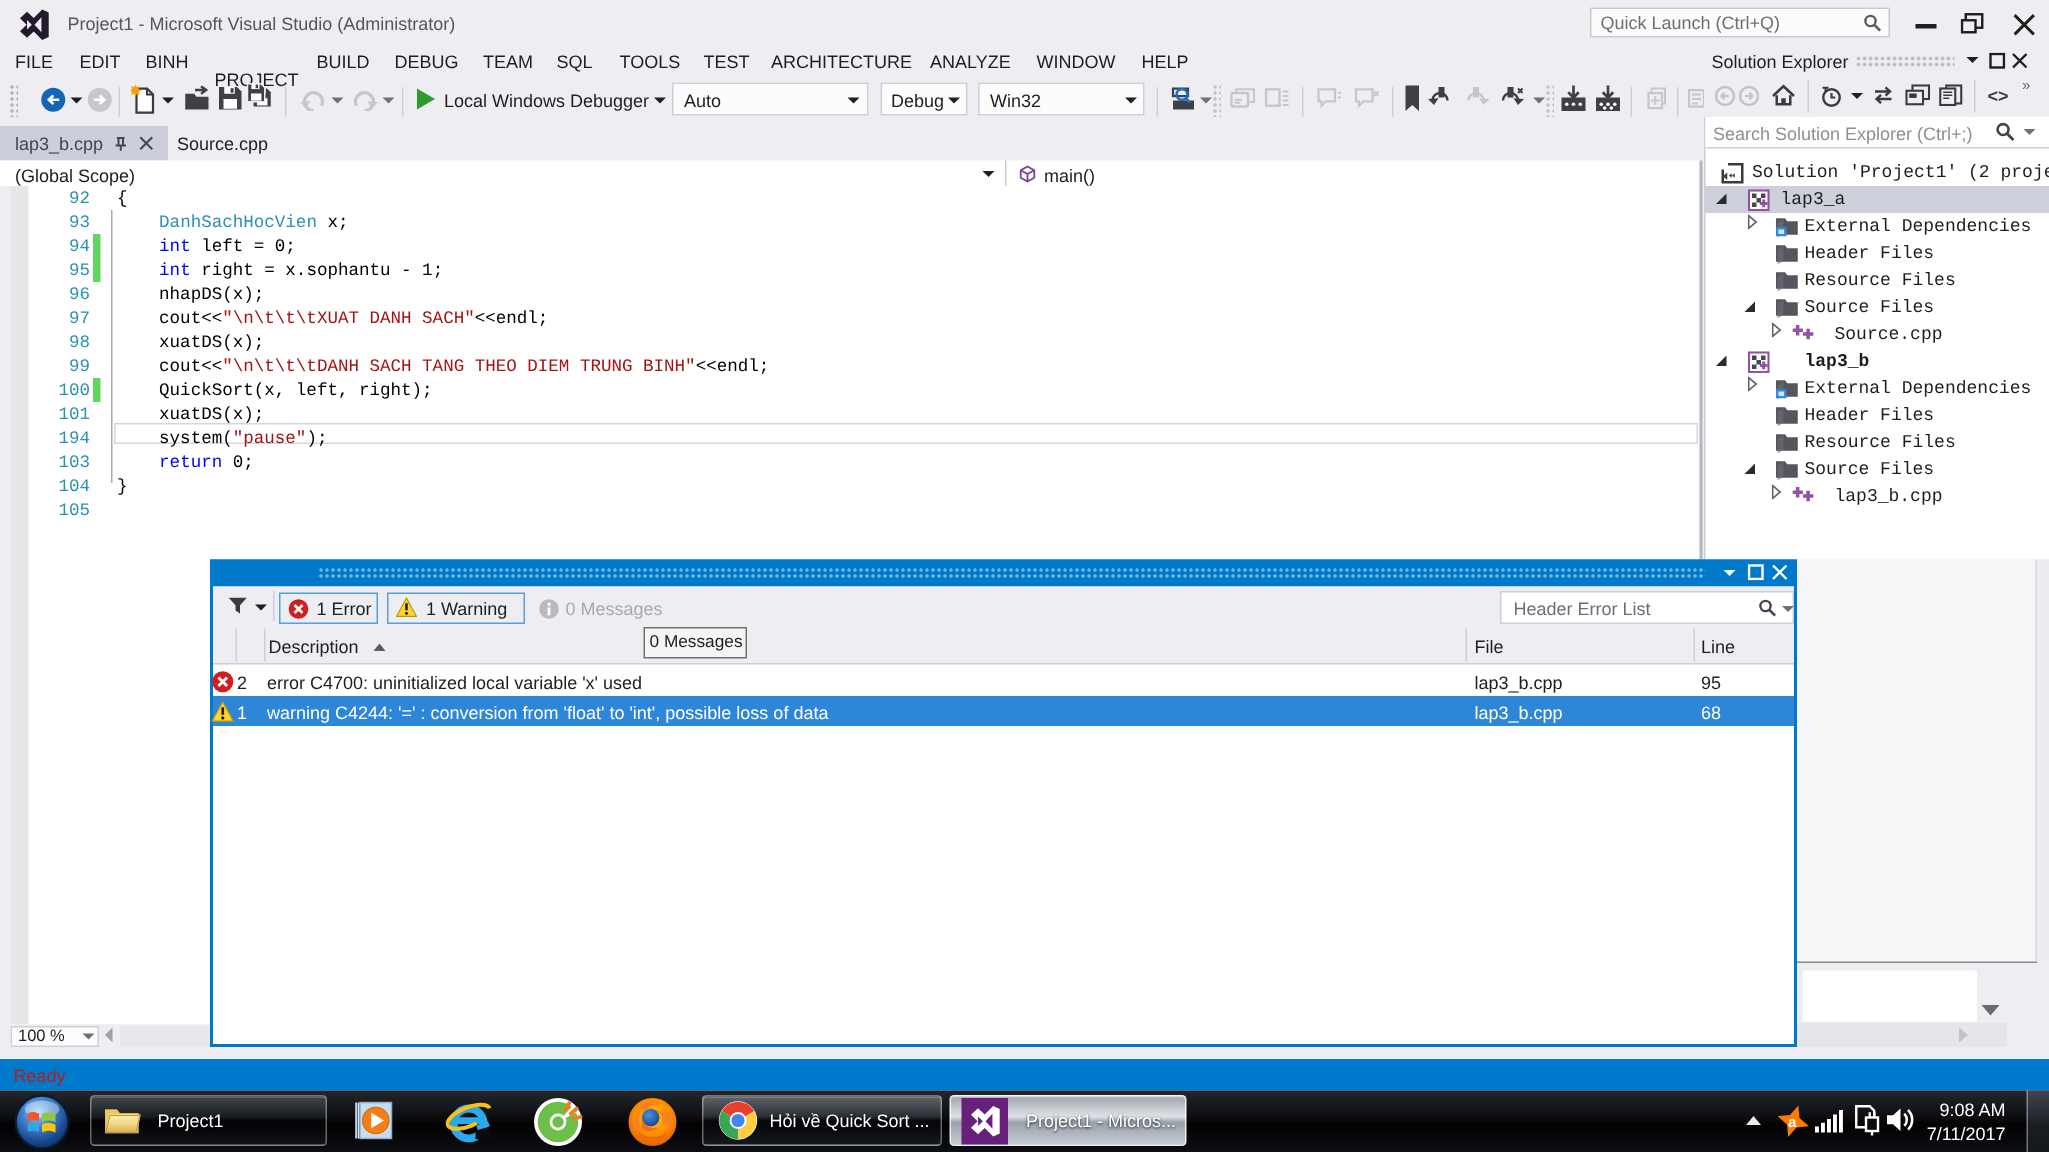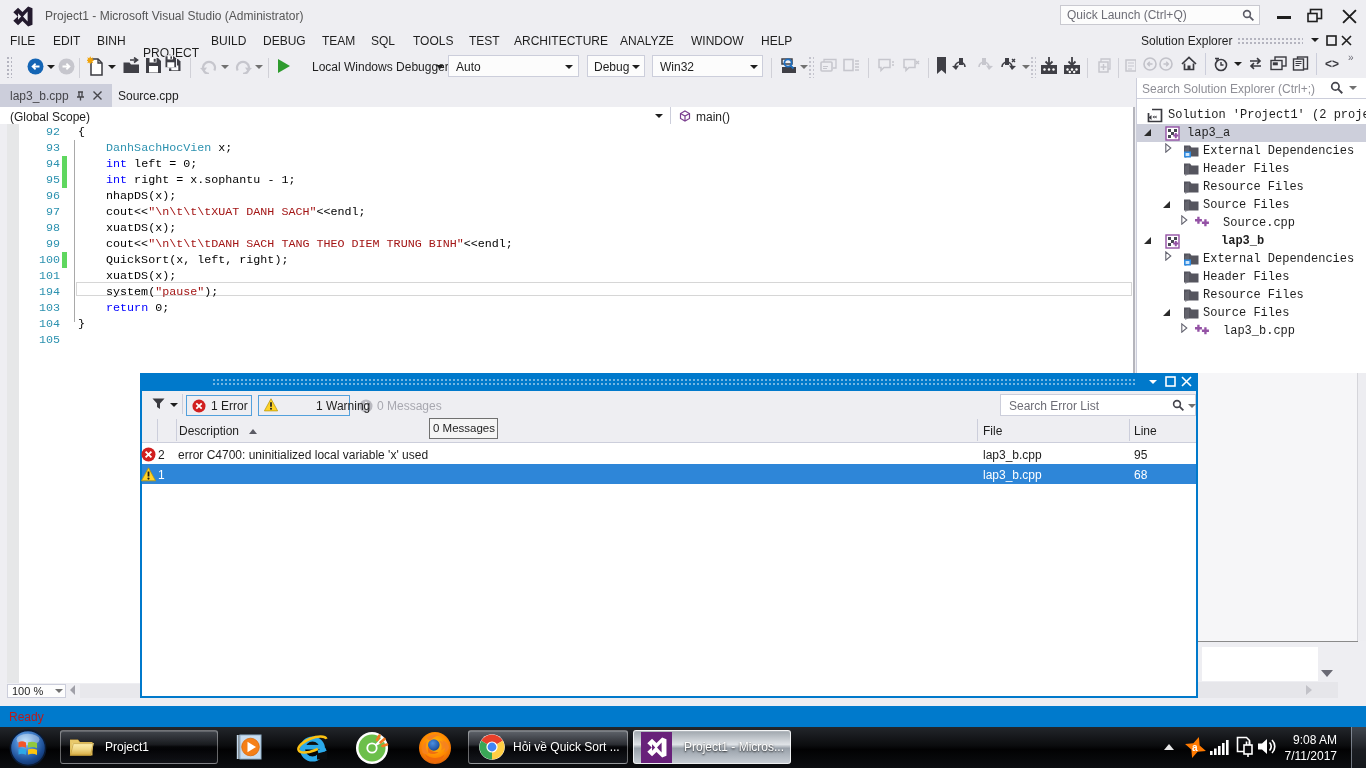--- a/index.html
+++ b/index.html
@@ -111,21 +111,21 @@
       <path d="M1,9 L5,13 L8,8.5 Z" fill="#c6c6cd" transform="translate(-1,1)"></path>
     </svg>
 <div class="gcaret" style="left:221px;top:65px;"></div>
 <svg class="ab" style="left:234px;top:58px;" width="18" height="16" viewBox="0 0 18 16">
       <path d="M15,13 a6,6 0 1 0 -6,2" fill="none" stroke="#c6c6cd" stroke-width="2.2" transform="rotate(50 9 8)"></path>
       <path d="M17,9 L13,13 L10,8.5 Z" fill="#c6c6cd" transform="translate(1,1)"></path>
     </svg>
 <div class="gcaret" style="left:255px;top:65px;"></div>
 <div class="sep" style="left:268px;"></div>
 <div class="ab" style="left:278px;top:59px;width:0;height:0;border-top:7px solid transparent;border-bottom:7px solid transparent;border-left:12px solid #2e9b2e;"></div>
-<div class="ab" style="left:296px;top:60px;margin-left:16px;">Local Windows Debugger</div>
+<div class="ab" style="left:296px;top:60px;">Local Windows Debugger</div>
 <div class="caret" style="left:436px;top:65px;"></div>
 <div class="ab" style="left:448px;top:55px;width:131px;height:22px;background:#fcfcfc;border:1px solid #cccedb;box-sizing:border-box;"></div>
 <div class="ab" style="left:456px;top:60px;">Auto</div>
 <div class="caret" style="left:565px;top:65px;"></div>
 <div class="ab" style="left:587px;top:55px;width:58px;height:22px;background:#fcfcfc;border:1px solid #cccedb;box-sizing:border-box;"></div>
 <div class="ab" style="left:594px;top:60px;">Debug</div>
 <div class="caret" style="left:632px;top:65px;"></div>
 <div class="ab" style="left:652px;top:55px;width:111px;height:22px;background:#fcfcfc;border:1px solid #cccedb;box-sizing:border-box;"></div>
 <div class="ab" style="left:660px;top:60px;">Win32</div>
 <div class="caret" style="left:750px;top:65px;"></div>
@@ -384,21 +384,21 @@
         <path d="M2.5,0.8 h2.6 v2.6 h2.6 v2.6 h-2.6 v2.6 h-2.6 v-2.6 h-2.6 v-2.6 h2.6 Z" fill="#9452a5" transform="translate(7,2.5) scale(0.9)"></path>
       </svg>
  <div class="tl" style="left:87px;top:117px;">Source.cpp</div>
 
  <div class="exp" style="left:8px;top:138px;"></div>
  <svg class="ab" style="left:29px;top:135px;" width="15" height="15" viewBox="0 0 15 15">
         <rect x="1" y="1" width="13" height="13" fill="#fff" stroke="#9452a5" stroke-width="1.4"></rect>
         <path d="M3,3 h3 v3 h-3 Z M9,3 h3 v3 h-3 Z M6,6 h3 v3 h-3 Z M3,9 h3 v3 h-3 Z" fill="#474752"></path>
         <path d="M9.2,8.2 h2 v1.6 h1.6 v2 h-1.6 v1.6 h-2 v-1.6 h-1.6 v-2 h1.6 Z" fill="#9452a5" transform="translate(0.6,-1.2)"></path>
       </svg>
- <div class="tl" style="left:65px;top:135px;font-weight:bold;padding-left:20px;">lap3_b</div>
+ <div class="tl" style="left:47px;top:135px;font-weight:bold;padding-left:20px;">lap3_b</div>
  <svg style="position:absolute;left:29px;top:152px;" width="7" height="10" viewBox="0 0 7 10">
         <path d="M0.8,0.8 L5.8,5 L0.8,9.2 Z" fill="#fff" stroke="#646470" stroke-width="1.1"></path>
       </svg>
  <svg class="ab" style="left:47px;top:153px;" width="17" height="14" viewBox="0 0 17 14">
         <path d="M1,1.5 h6 l1.5,2 h7 v9 h-14.5 Z" fill="#55555e"></path>
         <path d="M2,4.6 l4,-2.6 v10 l-4,2.2 Z" fill="#6e6e78" opacity="0.6"></path>
         <rect x="1" y="7.5" width="7" height="6" fill="#2f8ae0"></rect>
         <rect x="2.6" y="9" width="3.8" height="3" fill="#cfe6fa"></rect>
       </svg>
  <div class="tl" style="left:67px;top:153px;">External Dependencies</div>
@@ -466,25 +466,25 @@
       <path d="M7.5,0.8 L14.6,13.8 L0.4,13.8 Z" fill="#ffd328" stroke="#b8960a" stroke-width="0.8"></path>
       <path d="M7.5,4.5 L7.5,9.5" stroke="#1e1e1e" stroke-width="1.8"></path>
       <circle cx="7.5" cy="11.6" r="1.1" fill="#1e1e1e"></circle>
     </svg>
 <svg class="ab" style="left:359px;top:399px;" width="14" height="14" viewBox="0 0 15 15">
       <circle cx="7.5" cy="7.5" r="7" fill="#b9b9c0"></circle>
       <rect x="6.5" y="3" width="2" height="2.2" fill="#fff"></rect>
       <rect x="6.5" y="6.4" width="2" height="5.6" fill="#fff"></rect>
     </svg>
 <div class="ab" style="left:211px;top:399px;">1 Error</div>
-<div class="ab" style="left:284px;top:399px;margin-left:32px;">1 Warning</div>
+<div class="ab" style="left:284px;top:399px;">1 Warning</div>
 <div class="ab gray" style="left:377px;top:399px;">0 Messages</div>
 
 <div class="ab" style="left:1000px;top:394px;width:196px;height:22px;background:#fff;border:1px solid #cccedb;box-sizing:border-box;"></div>
-<div class="ab" style="left:1009px;top:399px;color:#6d6d76;">Search Error List</div>
+<div class="ab" style="left:1009px;top:399px;color:#6d6d76;">Header Error List</div>
 <svg class="ab" style="left:1172px;top:399px;" width="13" height="13" viewBox="0 0 13 13">
       <circle cx="5" cy="5" r="3.4" fill="none" stroke="#44444c" stroke-width="1.6"></circle>
       <line x1="7.6" y1="7.6" x2="11.4" y2="11.4" stroke="#44444c" stroke-width="1.8"></line>
     </svg>
 <div class="gcaret" style="left:1188px;top:404px;"></div>
 
 <div class="ab" style="left:142px;top:417px;width:1054px;height:26px;background:#eeeef2;border-bottom:1px solid #cccedb;box-sizing:border-box;"></div>
 <div class="vl" style="left:157px;top:419px;height:22px;"></div>
 <div class="vl" style="left:176px;top:419px;height:22px;"></div>
 <div class="vl" style="left:977px;top:419px;height:22px;"></div>
@@ -503,20 +503,21 @@
 <div class="ab" style="left:178px;top:448px;">error C4700: uninitialized local variable 'x' used</div>
 <div class="ab" style="left:983px;top:448px;">lap3_b.cpp</div>
 <div class="ab" style="left:1134px;top:448px;">95</div>
 <div class="ab" id="rowwarn" style="left:142px;top:464px;width:1054px;height:20px;background:#2e86d8;color:#fff;"></div>
 <svg class="ab" style="left:141px;top:467px;" width="15" height="15" viewBox="0 0 15 15">
       <path d="M7.5,0.8 L14.6,13.8 L0.4,13.8 Z" fill="#ffd328" stroke="#b8960a" stroke-width="0.8"></path>
       <path d="M7.5,4.5 L7.5,9.5" stroke="#1e1e1e" stroke-width="1.8"></path>
       <circle cx="7.5" cy="11.6" r="1.1" fill="#1e1e1e"></circle>
     </svg>
 <div class="ab" style="left:158px;top:468px;color:#fff;">1</div>
+<div class="ab" style="left:178px;top:468px;color:#fff;">warning C4244: '=' : conversion from 'float' to 'int', possible loss of data</div>
 <div class="ab" style="left:983px;top:468px;color:#fff;">lap3_b.cpp</div>
 <div class="ab" style="left:1134px;top:468px;color:#fff;">68</div>
 
 <div class="ab" style="left:429px;top:418px;width:69px;height:21px;background:#f5f5f5;border:1px solid #707070;box-sizing:border-box;"></div>
 <div class="ab" style="left:433px;top:422px;font-size:11.5px;">0 Messages</div>
 
 <div class="ab" style="left:0;top:706px;width:1366px;height:21px;background:#007acc;"></div>
 <div class="ab" style="left:9px;top:710px;color:#b91c1c;">Ready</div>
 
 <div class="ab" id="taskbar" style="left:0;top:727px;width:1366px;height:41px;background:linear-gradient(#23262b,#0b0c0e 45%,#020203 55%,#0c0e11);"></div>

